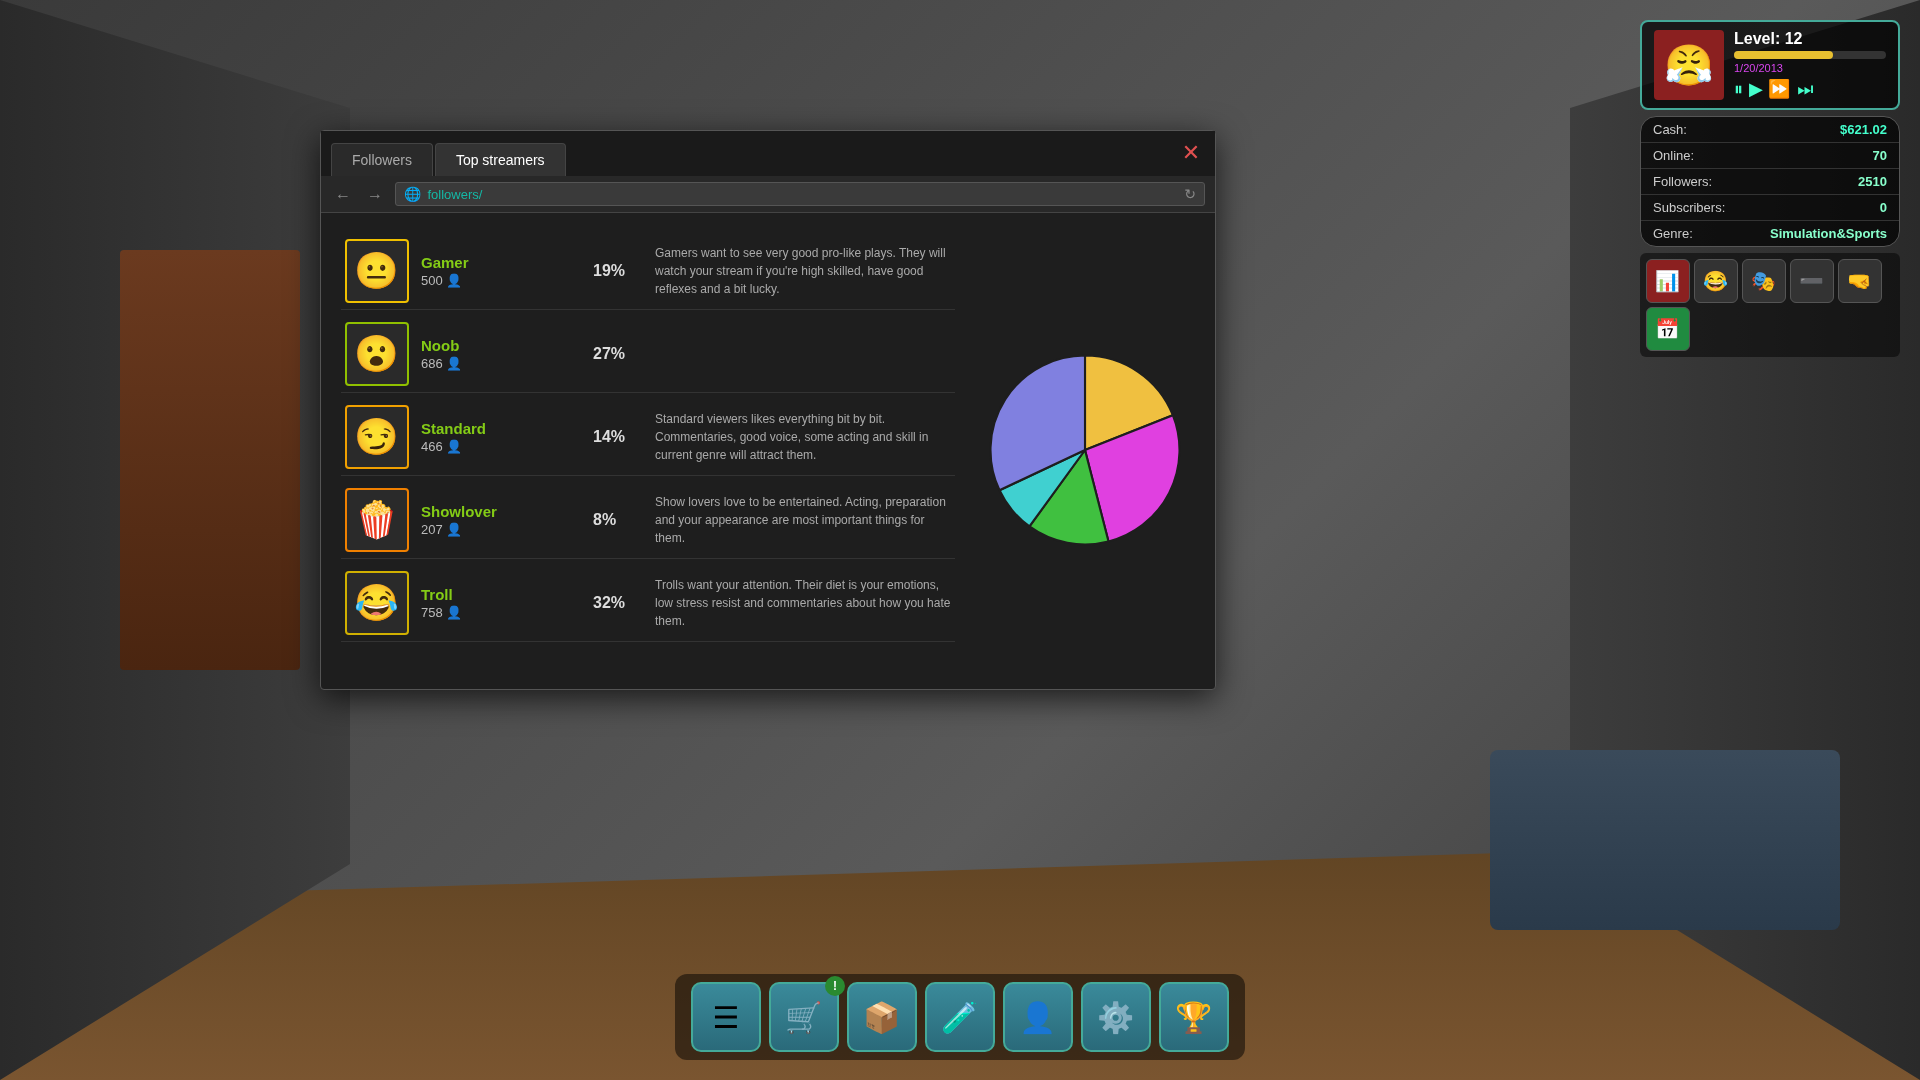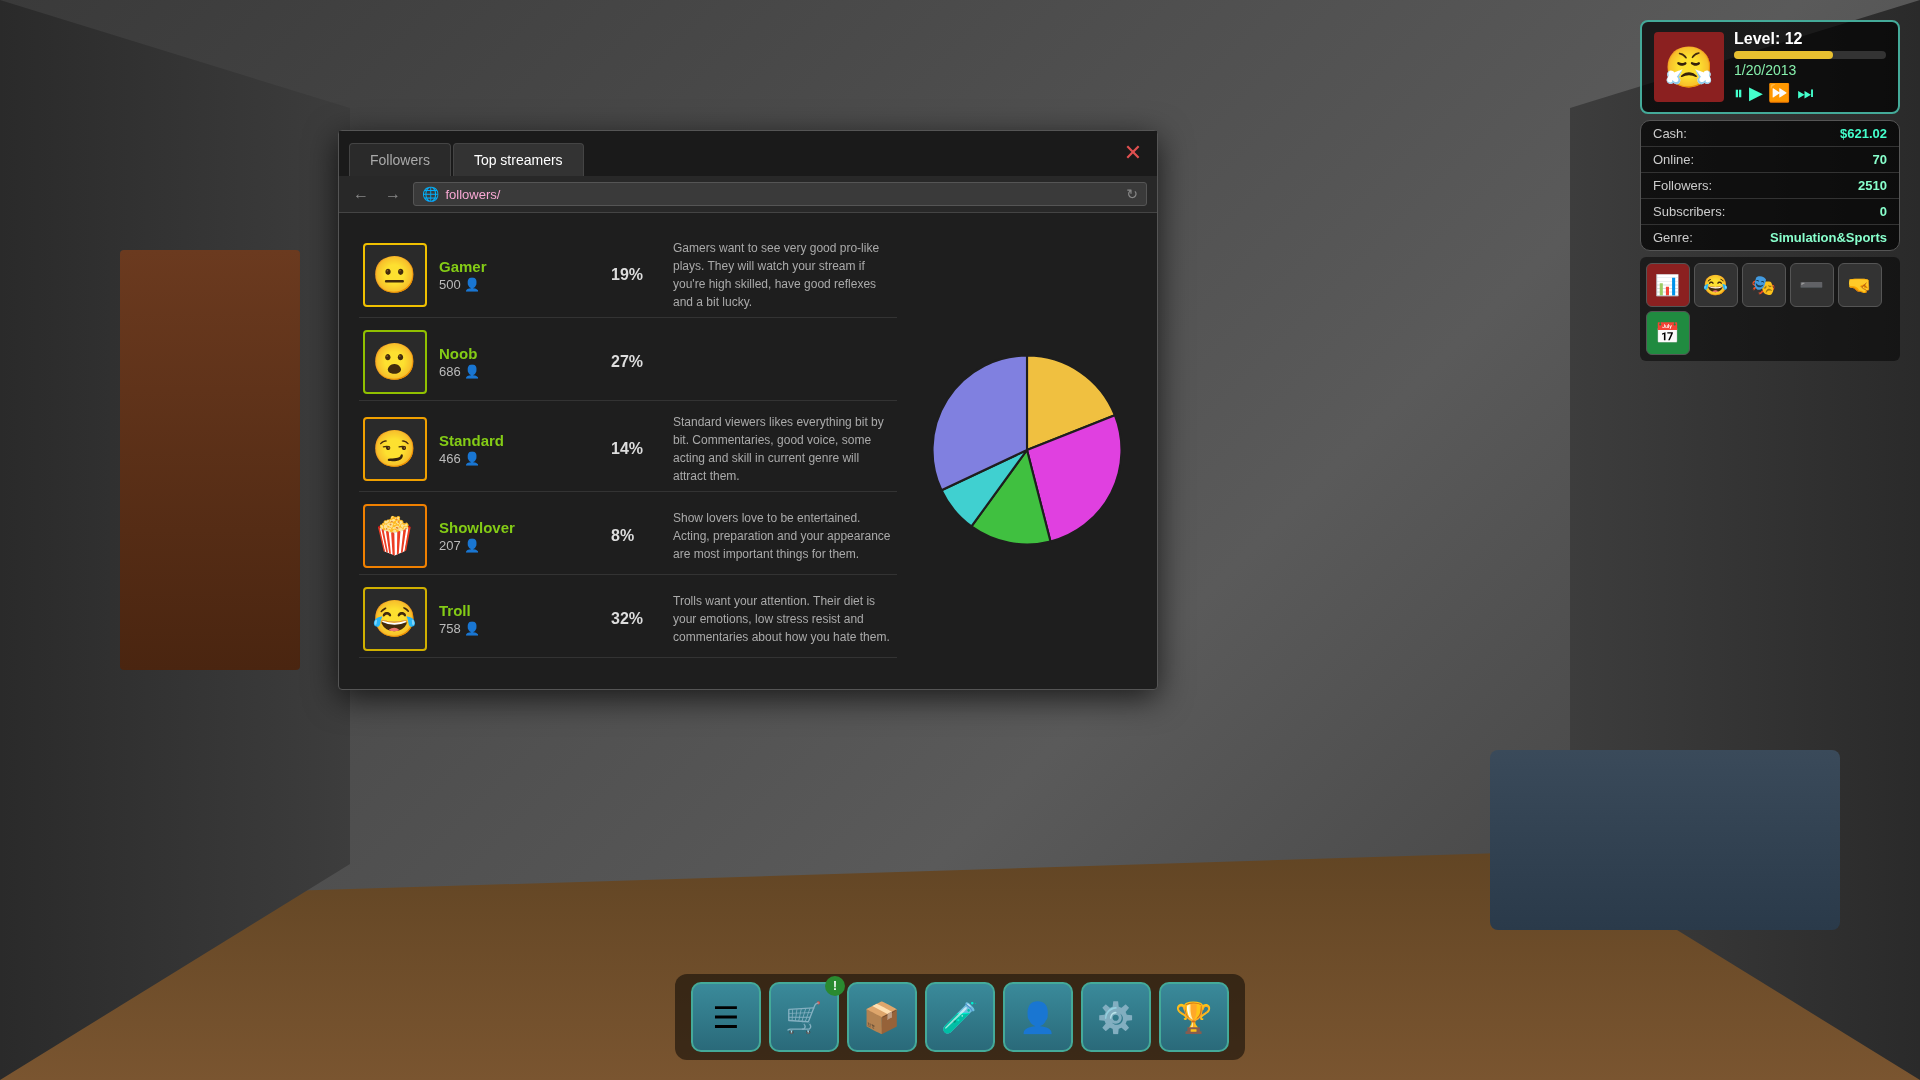--- a/index.html
+++ b/index.html
@@ -63,27 +63,26 @@
       height: 180px;
       background: linear-gradient(180deg, #3a4a5a 0%, #2a3a4a 100%);
       border-radius: 8px;
     }
 
     
     .dialog {
       position: absolute;
       top: 130px;
       left: 320px;
-      width: 820px;
+      width: 896px;
       height: 560px;
       background: #1e1e1e;
       border: 1px solid #555;
       border-radius: 4px;
       box-shadow: 0 8px 32px rgba(0,0,0,0.7);
-      margin-left: 18px;
     }
 
     
     .tab-bar {
       display: flex;
       align-items: flex-end;
       padding: 0 10px;
       gap: 2px;
       height: 45px;
       background: #1a1a1a;
@@ -146,21 +145,21 @@
       display: flex;
       align-items: center;
       background: #3a3a3a;
       border: 1px solid #555;
       border-radius: 3px;
       padding: 3px 8px;
       gap: 6px;
     }
     .globe-icon { color: #888; font-size: 14px; }
     .url-text {
-      color: #f9a8d4;
+      color: #14b8a6;
       font-size: 13px;
       flex: 1;
     }
     .refresh-btn {
       background: none;
       border: none;
       cursor: pointer;
       color: #888;
       font-size: 14px;
     }
@@ -283,40 +282,40 @@
       border-radius: 4px;
       margin: 3px 0;
     }
     .xp-bar-fill {
       height: 100%;
       background: #e8c030;
       border-radius: 4px;
       width: 65%;
     }
     .player-date {
-      font-size: 14px;
-      color: #86efac;
+      font-size: 11px;
+      color: #d946ef;
     }
     .player-controls {
       display: flex;
       gap: 6px;
       margin-top: 4px;
     }
     .ctrl-btn {
       background: none;
       border: none;
       cursor: pointer;
       color: #4fc;
       font-size: 18px;
     }
 
     .hud-stats {
       background: rgba(0,0,0,0.7);
       border: 1px solid #555;
-      border-radius: 10px;
+      border-radius: 16px;
       overflow: hidden;
       width: 260px;
     }
     .stat-row {
       display: flex;
       justify-content: space-between;
       padding: 5px 12px;
       border-bottom: 1px solid #333;
       font-size: 13px;
     }

